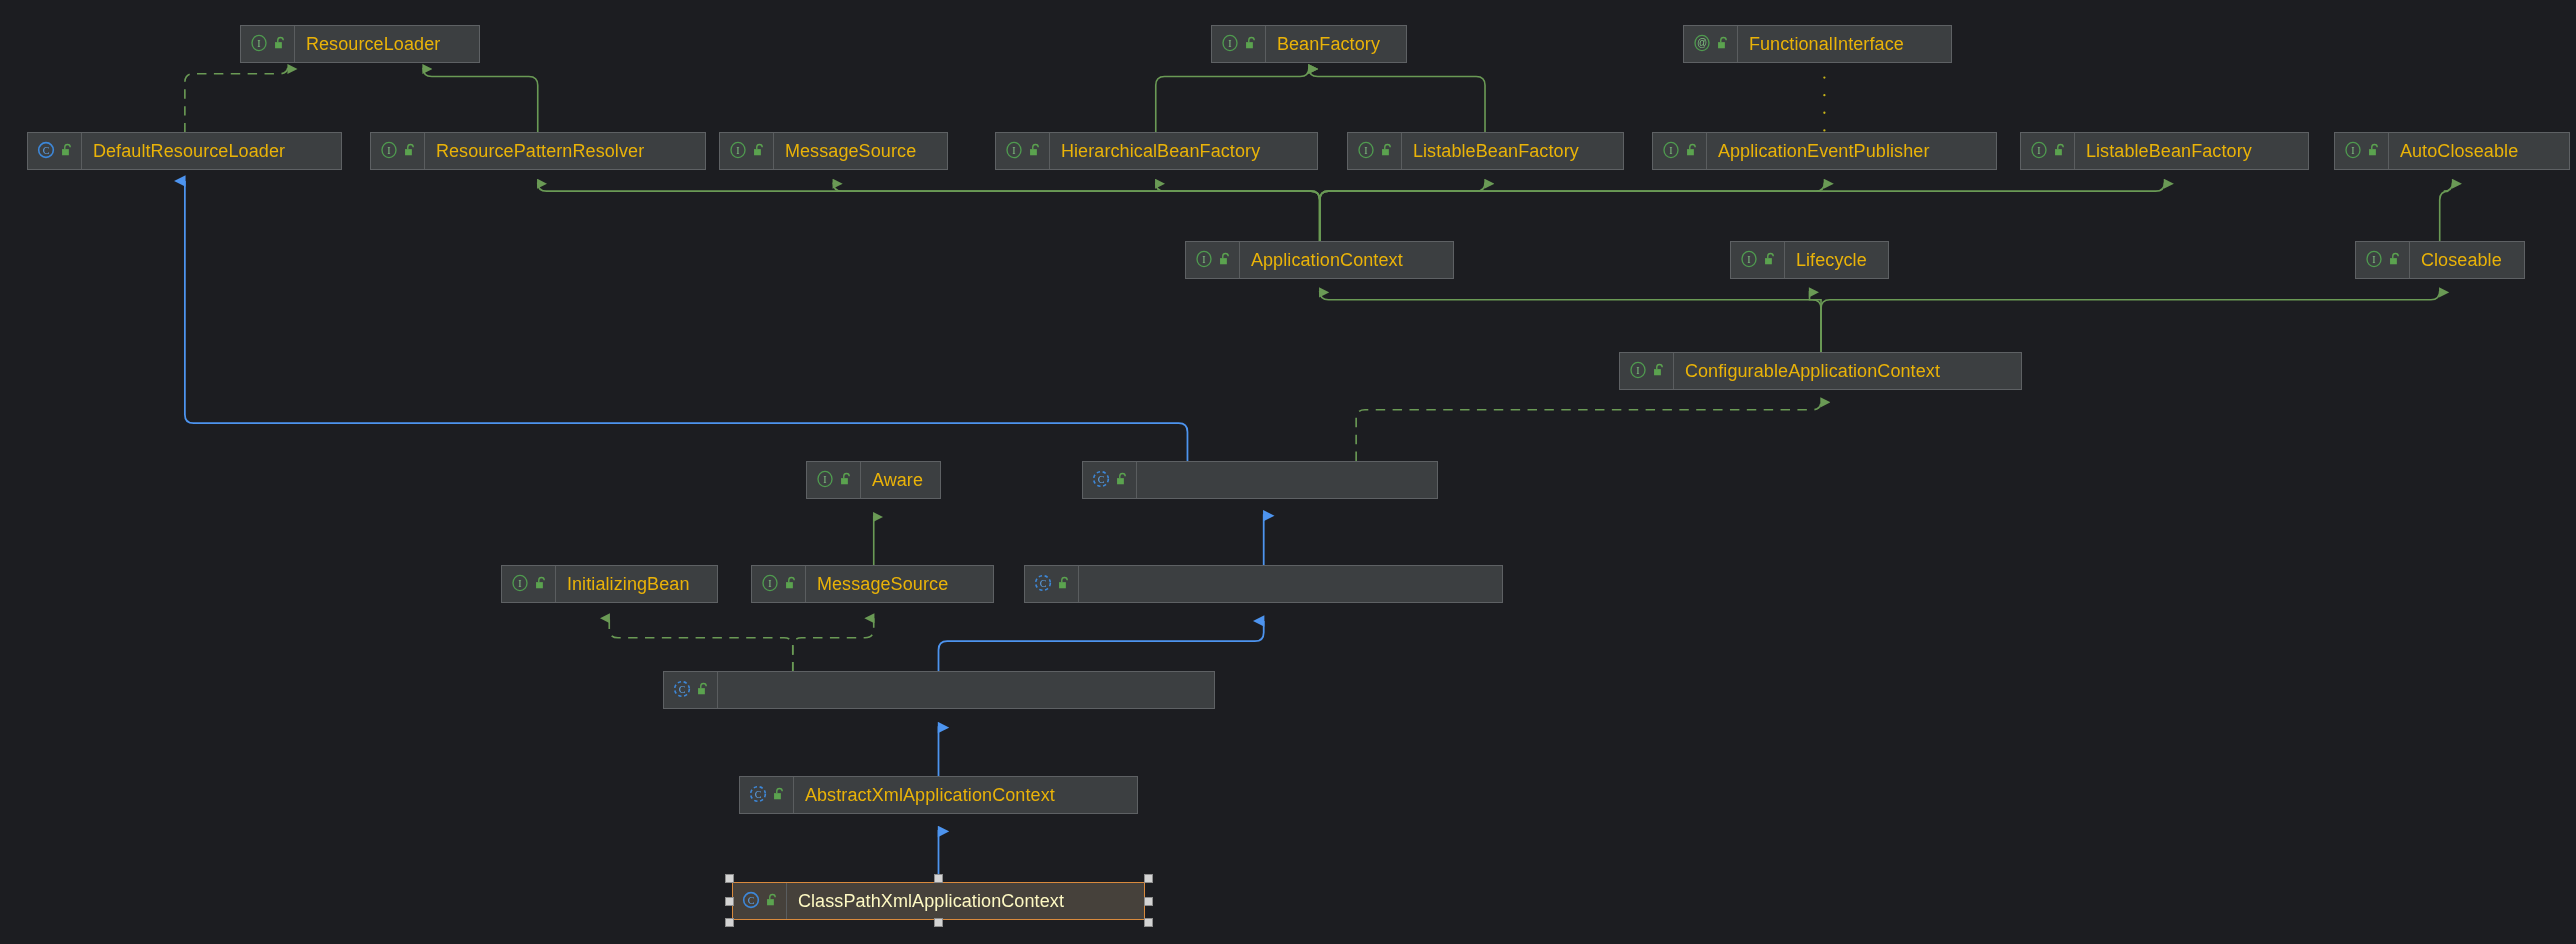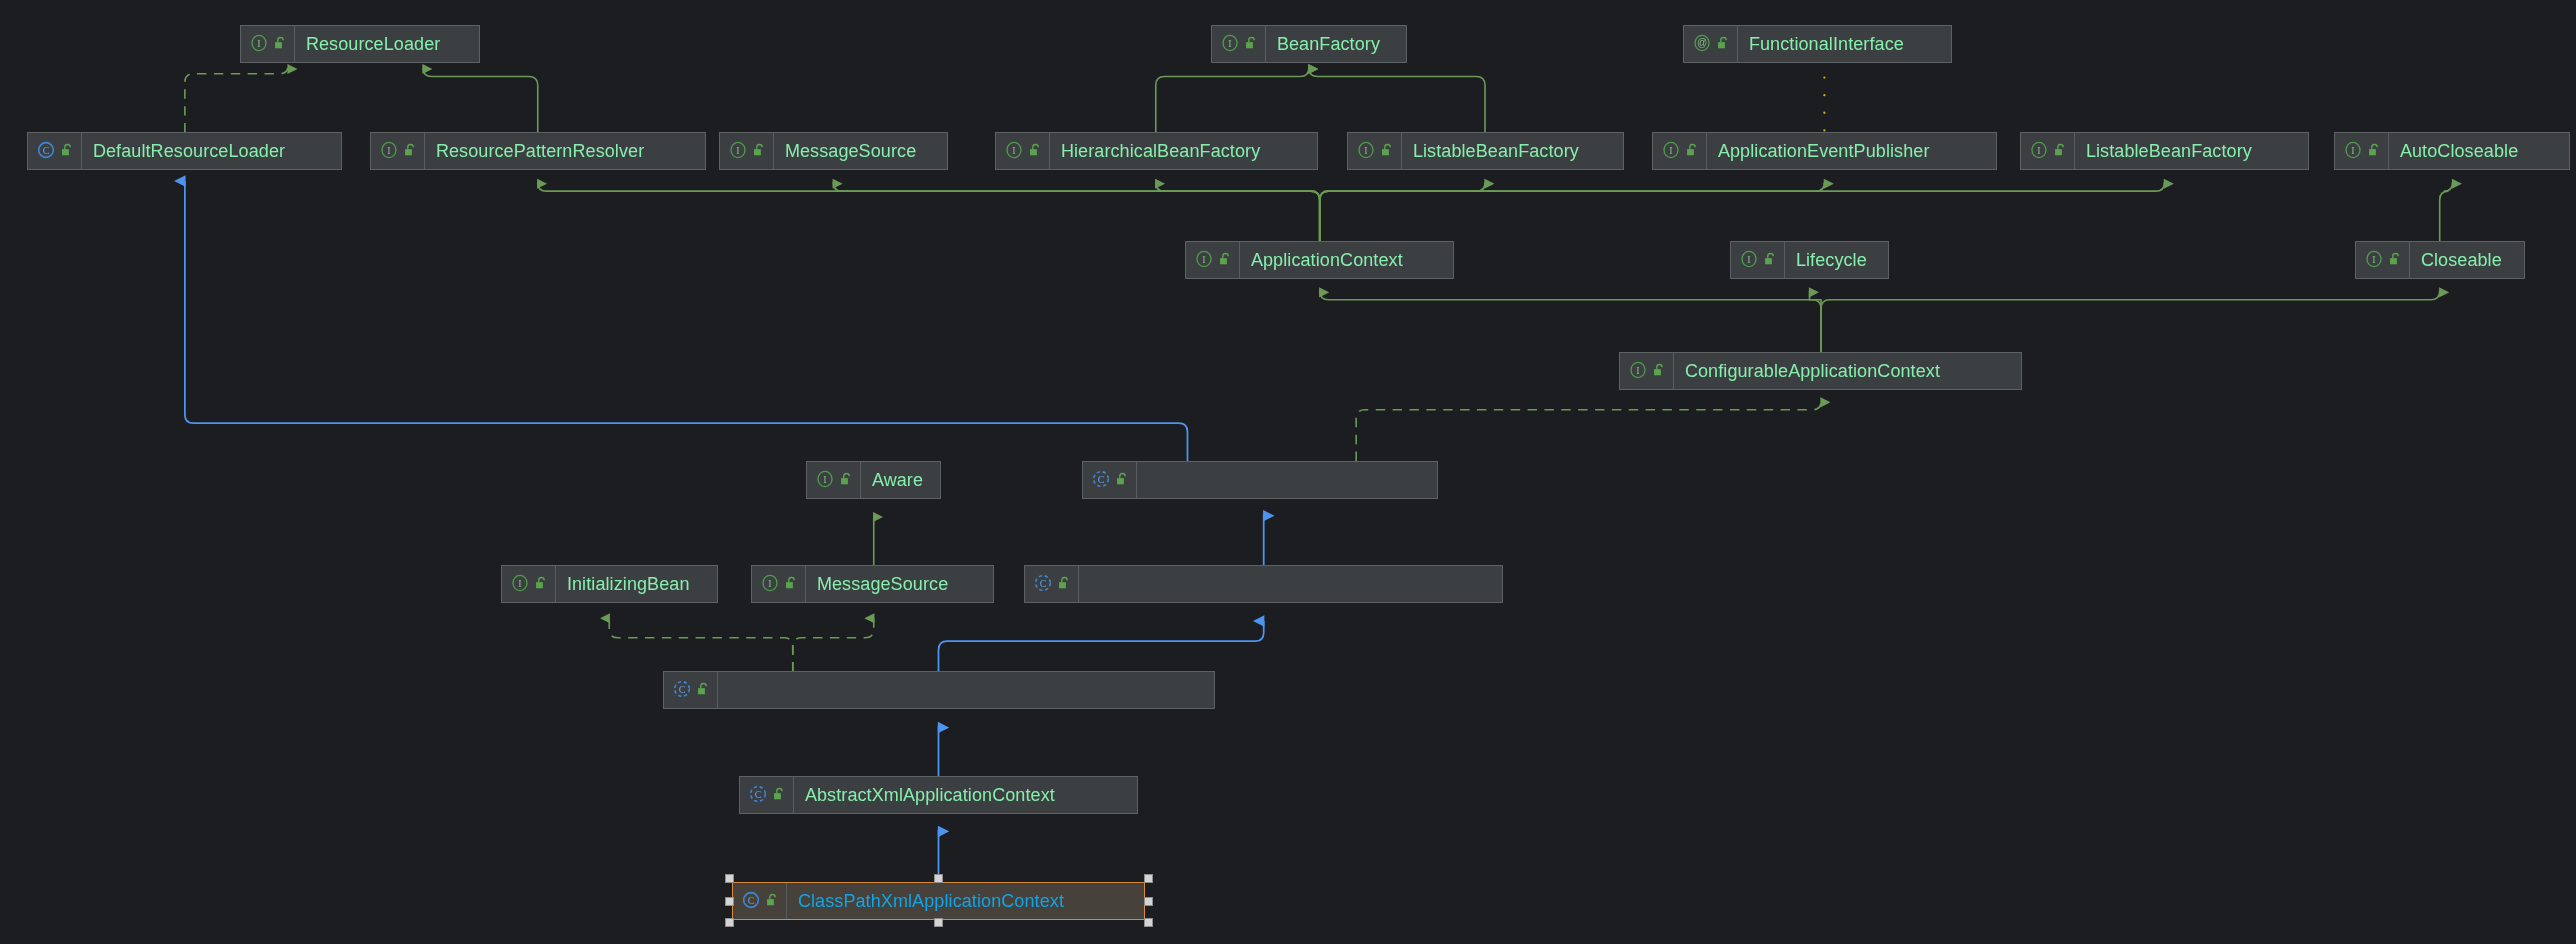--- a/index.html
+++ b/index.html
@@ -41,29 +41,29 @@
     padding: 0 7.4px 0 8px;
     border-right: 0.7px solid #5a5d5f;
     flex: 0 0 auto;
   }
   .node .label {
     display: flex;
     align-items: center;
     padding: 0 12px 0 10.8px;
     font-size: 18px;
     line-height: 1;
-    color: #86efac;
+    color: #eab308;
     letter-spacing: 0.1px;
     flex: 1 1 auto;
   }
   .node.selected {
     border: 1.3px solid #d98a3d;
     background: #46413b;
   }
-  .node.selected .label { color: #0ea5e9; }
+  .node.selected .label { color: #fef9c3; }
   .glyph { display: block; }
   .handle {
     position: absolute;
     width: 8.8px;
     height: 8.8px;
     background: #d4d4d4;
     border: 0.7px solid #8e8e8e;
     box-sizing: border-box;
   }
 </style>

